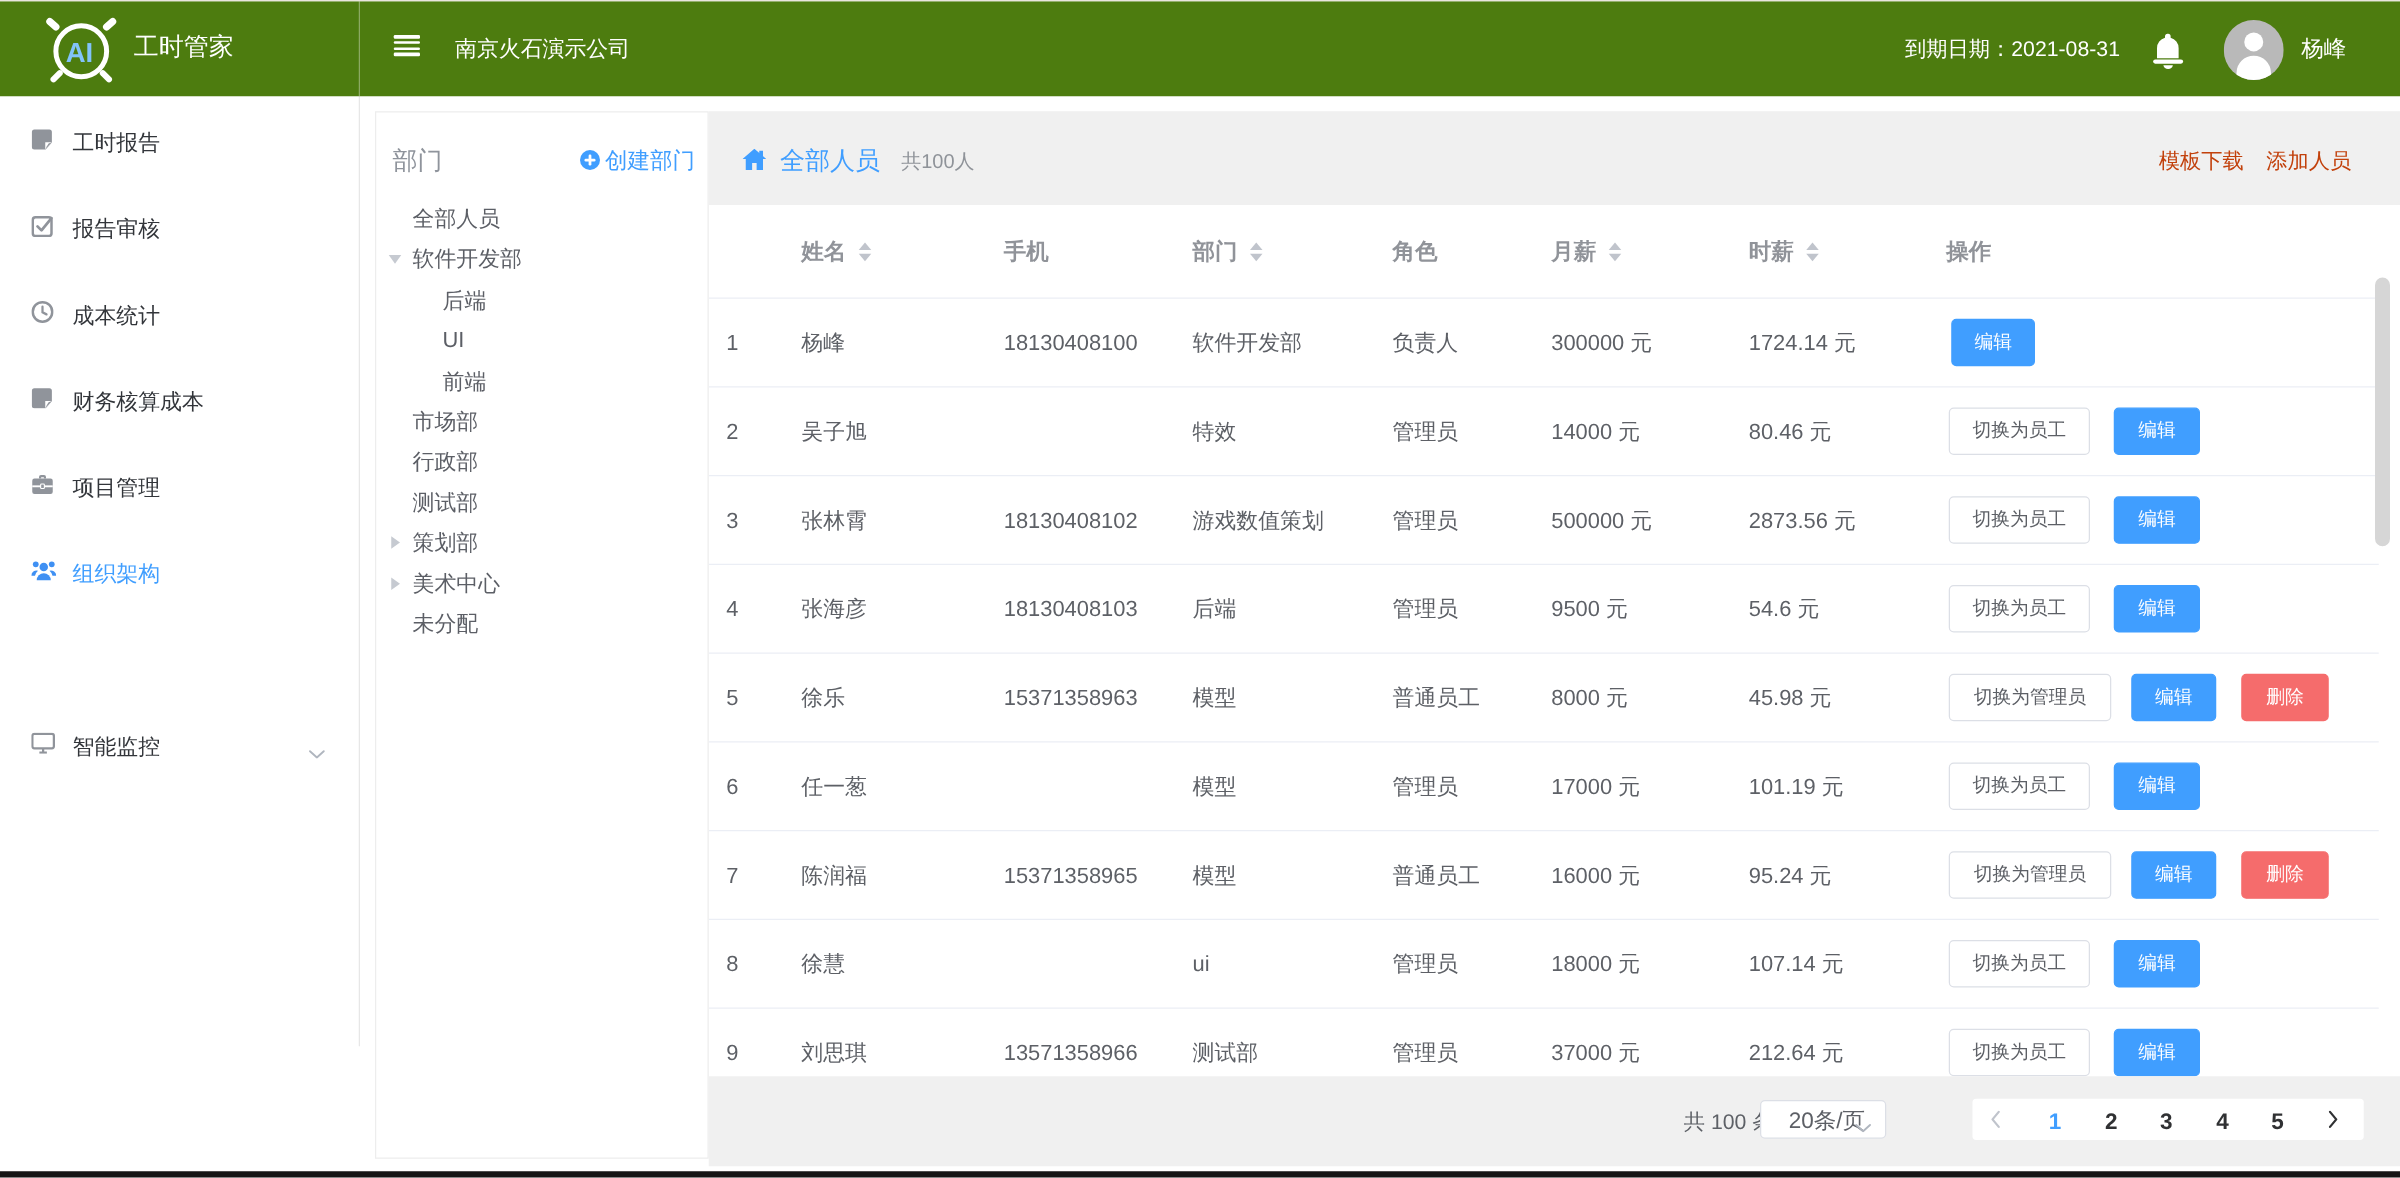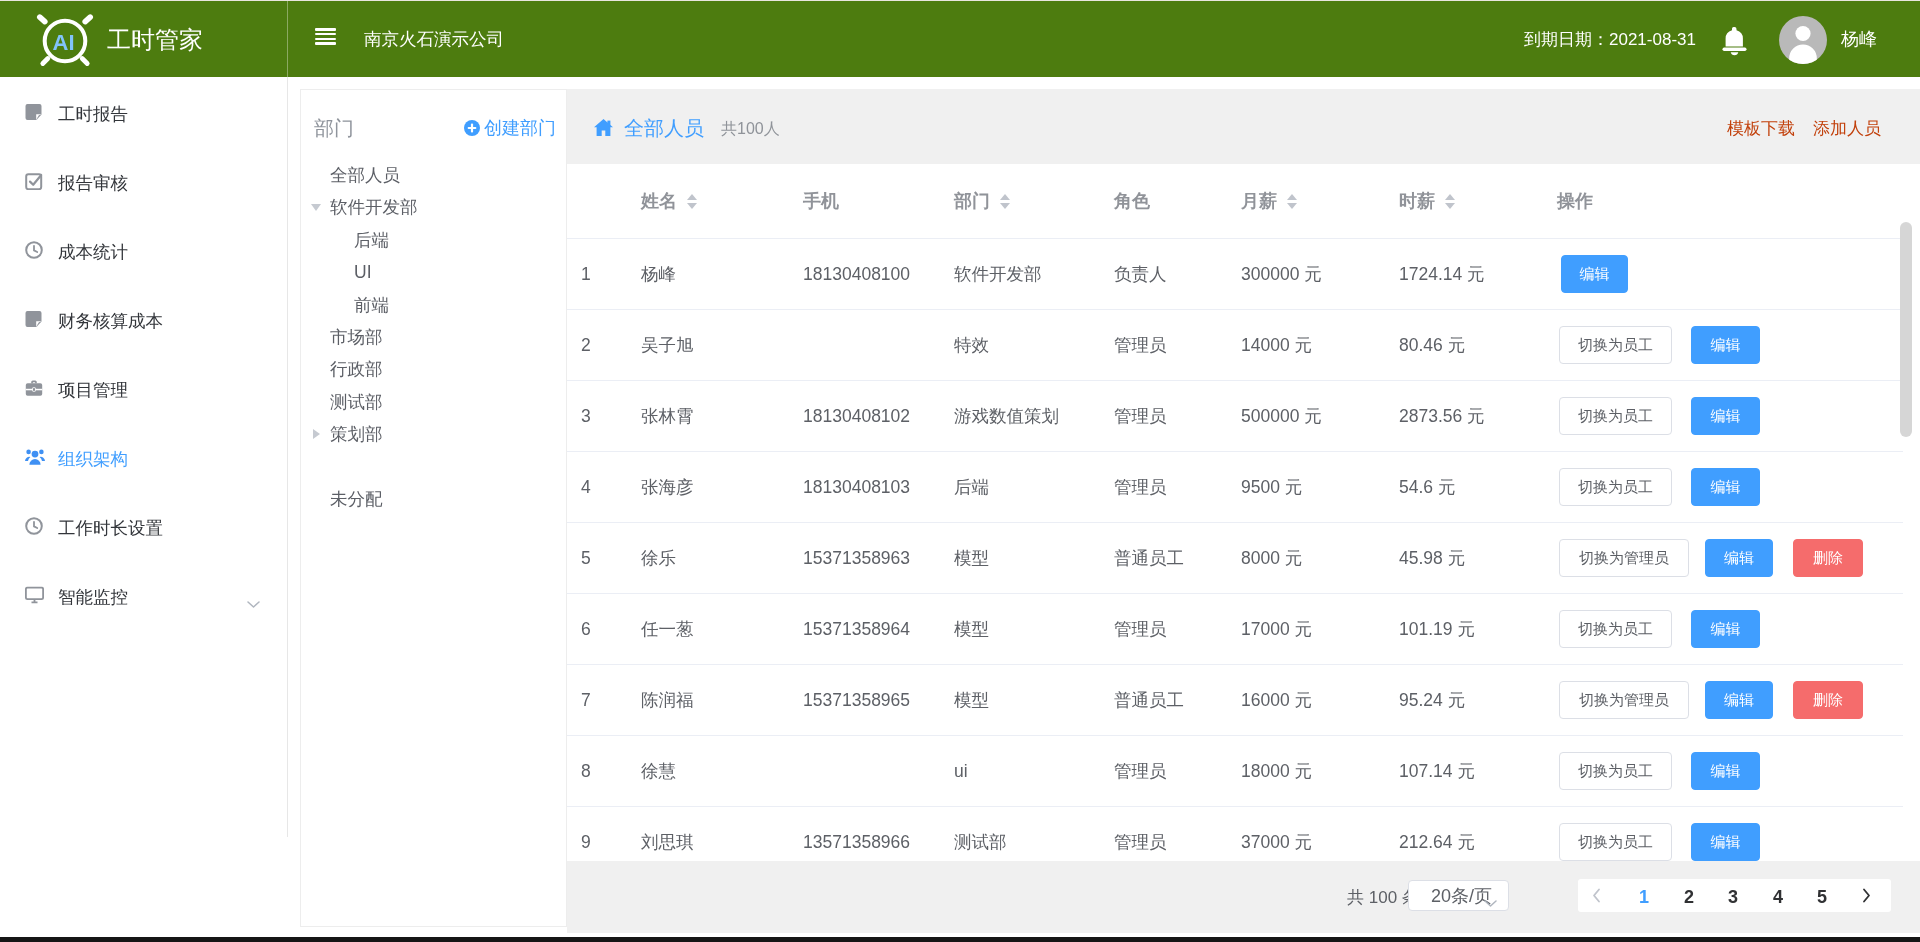--- a/index.html
+++ b/index.html
@@ -1,20 +1,20 @@
 <!DOCTYPE html>
 <html><head><meta charset="utf-8"><style>
 *{margin:0;padding:0;box-sizing:border-box}
 html,body{width:1920px;height:942px;overflow:hidden;background:#fff;
  font-family:"Liberation Sans",sans-serif;-webkit-font-smoothing:antialiased}
 .abs{position:absolute}
 #topstrip{position:absolute;left:0;top:0;width:1920px;height:1px;background:#e9e5dd;z-index:60}
 #header{position:absolute;left:0;top:1px;width:1920px;height:76px;background:#4d7c0f;z-index:50}
 #logoarea{position:absolute;left:0;top:0;width:288px;height:76px;border-right:1px solid rgba(255,255,255,.35)}
-#apptitle{position:absolute;left:107px;top:23px;font-size:24px;color:#fff}
+#apptitle{position:absolute;left:107px;top:23px;font-size:20px;color:#fff}
 #hamb{position:absolute;left:315px;top:27px;width:21px;height:17px}
 .hbar{position:absolute;left:0;width:21px;height:2.6px;background:#fff;border-radius:1px}
 #company{position:absolute;left:364px;top:26px;font-size:17.5px;color:#fff}
 #expire{position:absolute;left:1524px;top:27px;font-size:17px;color:#fff}
 #staffname{position:absolute;left:1841px;top:26px;font-size:18px;color:#fff}
 #sidebar{position:absolute;left:0;top:77px;width:288px;height:760px;background:#fff;border-right:1px solid #e7e7e7}
 .mitem{position:absolute;left:0;width:287px;height:40px}
 .mitem .mic{position:absolute;left:25px;top:50%;transform:translateY(-50%)}
 .mitem .mtx{position:absolute;left:58px;top:50%;transform:translateY(-50%);font-size:17.5px;color:#32353a;white-space:nowrap}
 .mitem.active .mtx{color:#409eff}
@@ -143,27 +143,20 @@
       <span class="mic"><svg width="20" height="17" viewBox="0 0 20 17" style="">
           <circle cx="10" cy="5.6" r="3.4" fill="#3f90f3"></circle>
           <path d="M4.4 16.2 a5.6 5.6 0 0 1 11.2 0 z" fill="#3f90f3"></path>
           <circle cx="3.6" cy="3.4" r="2.3" fill="#3f90f3"></circle>
           <path d="M0 12.6 a4.3 4.3 0 0 1 5.4 -4.1 a6.8 6.8 0 0 0 -2.4 4.1 z" fill="#3f90f3"></path>
           <circle cx="16.4" cy="3.4" r="2.3" fill="#3f90f3"></circle>
           <path d="M20 12.6 a4.3 4.3 0 0 0 -5.4 -4.1 a6.8 6.8 0 0 1 2.4 4.1 z" fill="#3f90f3"></path>
         </svg></span>
       <span class="mtx">组织架构</span>
     </div>
-<div class="mitem" style="top:431px">
-      <span class="mic"><svg width="18" height="18" viewBox="0 0 18 18" style="">
-          <circle cx="9" cy="9" r="7.8" fill="none" stroke="#90949b" stroke-width="2"></circle>
-          <path d="M9 4.8 V9.4 L12.2 11" fill="none" stroke="#90949b" stroke-width="1.8" stroke-linecap="round"></path>
-        </svg></span>
-      <span class="mtx">工作时长设置</span>
-    </div>
 <div class="mitem" style="top:500px">
       <span class="mic"><svg width="19" height="17" viewBox="0 0 19 17" style="">
           <rect x="0.9" y="1" width="17.2" height="11.6" rx="1.6" fill="none" stroke="#90949b" stroke-width="1.8"></rect>
           <path d="M6.5 16 h6 M9.5 13 v3" stroke="#90949b" stroke-width="1.8"></path>
         </svg></span>
       <span class="mtx">智能监控</span>
       <span class="mchev"><svg width="13" height="7" viewBox="0 0 13 7" style="">
           <path d="M1 1 L6.5 6 L12 1" fill="none" stroke="#b0b6bf" stroke-width="1.5" stroke-linecap="round" stroke-linejoin="round"></path>
         </svg></span>
     </div>
@@ -196,20 +189,24 @@
     </div>
 <div class="tnode" style="top:263.4px">
       <span class="ttx" style="left:29px">行政部</span>
     </div>
 <div class="tnode" style="top:295.8px">
       <span class="ttx" style="left:29px">测试部</span>
     </div>
 <div class="tnode" style="top:328.2px">
       <span class="tcaret right"></span>
       <span class="ttx" style="left:29px">策划部</span>
+    </div>
+<div class="tnode" style="top:360.6px">
+      <span class="tcaret right"></span>
+      <span class="ttx" style="left:29px">美术中心</span>
     </div>
 <div class="tnode" style="top:393.0px">
       <span class="ttx" style="left:29px">未分配</span>
     </div>
 </div>
 <div id="main">
 <div id="crumb">
       <div id="homeic"><svg width="19" height="17" viewBox="0 0 19 17" style="">
           <rect x="13.4" y="1.6" width="3" height="5" fill="#409eff"></rect>
           <path d="M9.5 0 L19 8.2 h-2.6 v8.8 h-5.1 v-5.6 h-3.6 v5.6 h-5.1 V8.2 H0 z" fill="#409eff"></path>
@@ -278,21 +275,20 @@
         <span class="bcell c4">普通员工</span>
         <span class="bcell c5">8000 元</span>
         <span class="bcell c6">45.98 元</span>
         <span class="btn bplain" style="left:992px;width:130px">切换为管理员</span>
         <span class="btn bprim" style="left:1138px;width:68px">编辑</span>
         <span class="btn bdang" style="left:1226px;width:70px">删除</span>
       </div>
 <div class="brow" style="top:430px">
         <span class="bcell c0">6</span>
         <span class="bcell c1">任一葱</span>
-        <span class="bcell c2">15371358964</span>
         <span class="bcell c3">模型</span>
         <span class="bcell c4">管理员</span>
         <span class="bcell c5">17000 元</span>
         <span class="bcell c6">101.19 元</span>
         <span class="btn bplain" style="left:992px;width:113px">切换为员工</span>
         <span class="btn bprim" style="left:1124px;width:69px">编辑</span>
       </div>
 <div class="brow" style="top:501px">
         <span class="bcell c0">7</span>
         <span class="bcell c1">陈润福</span>

